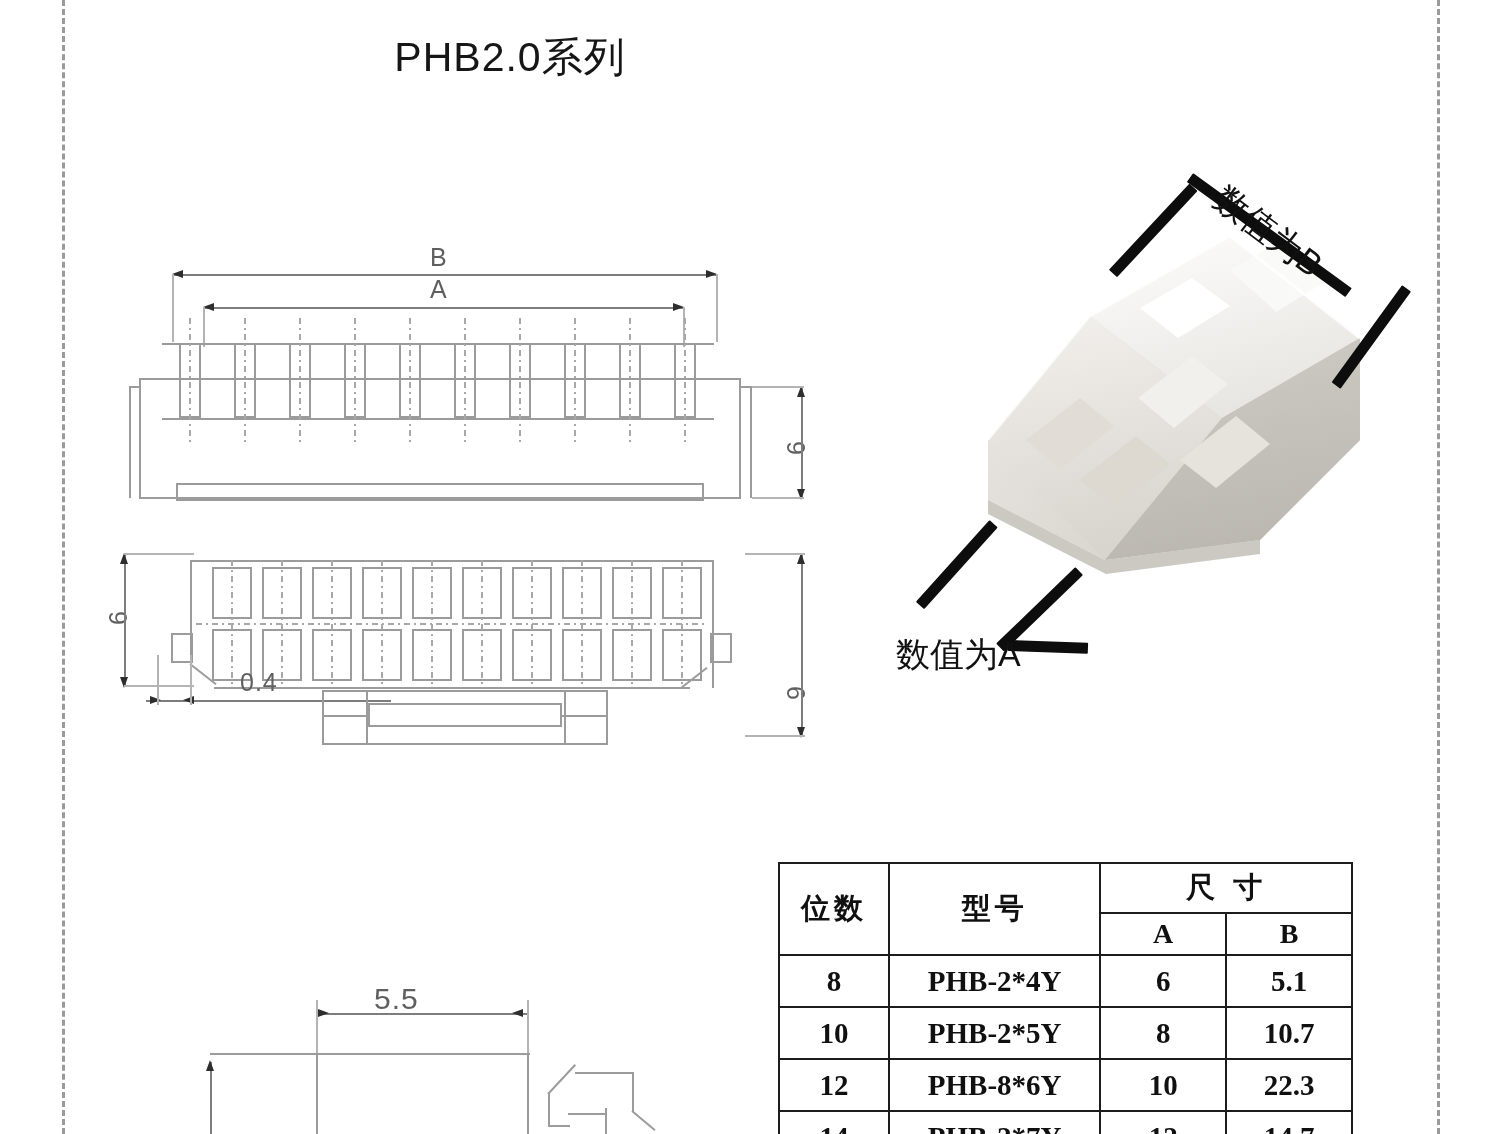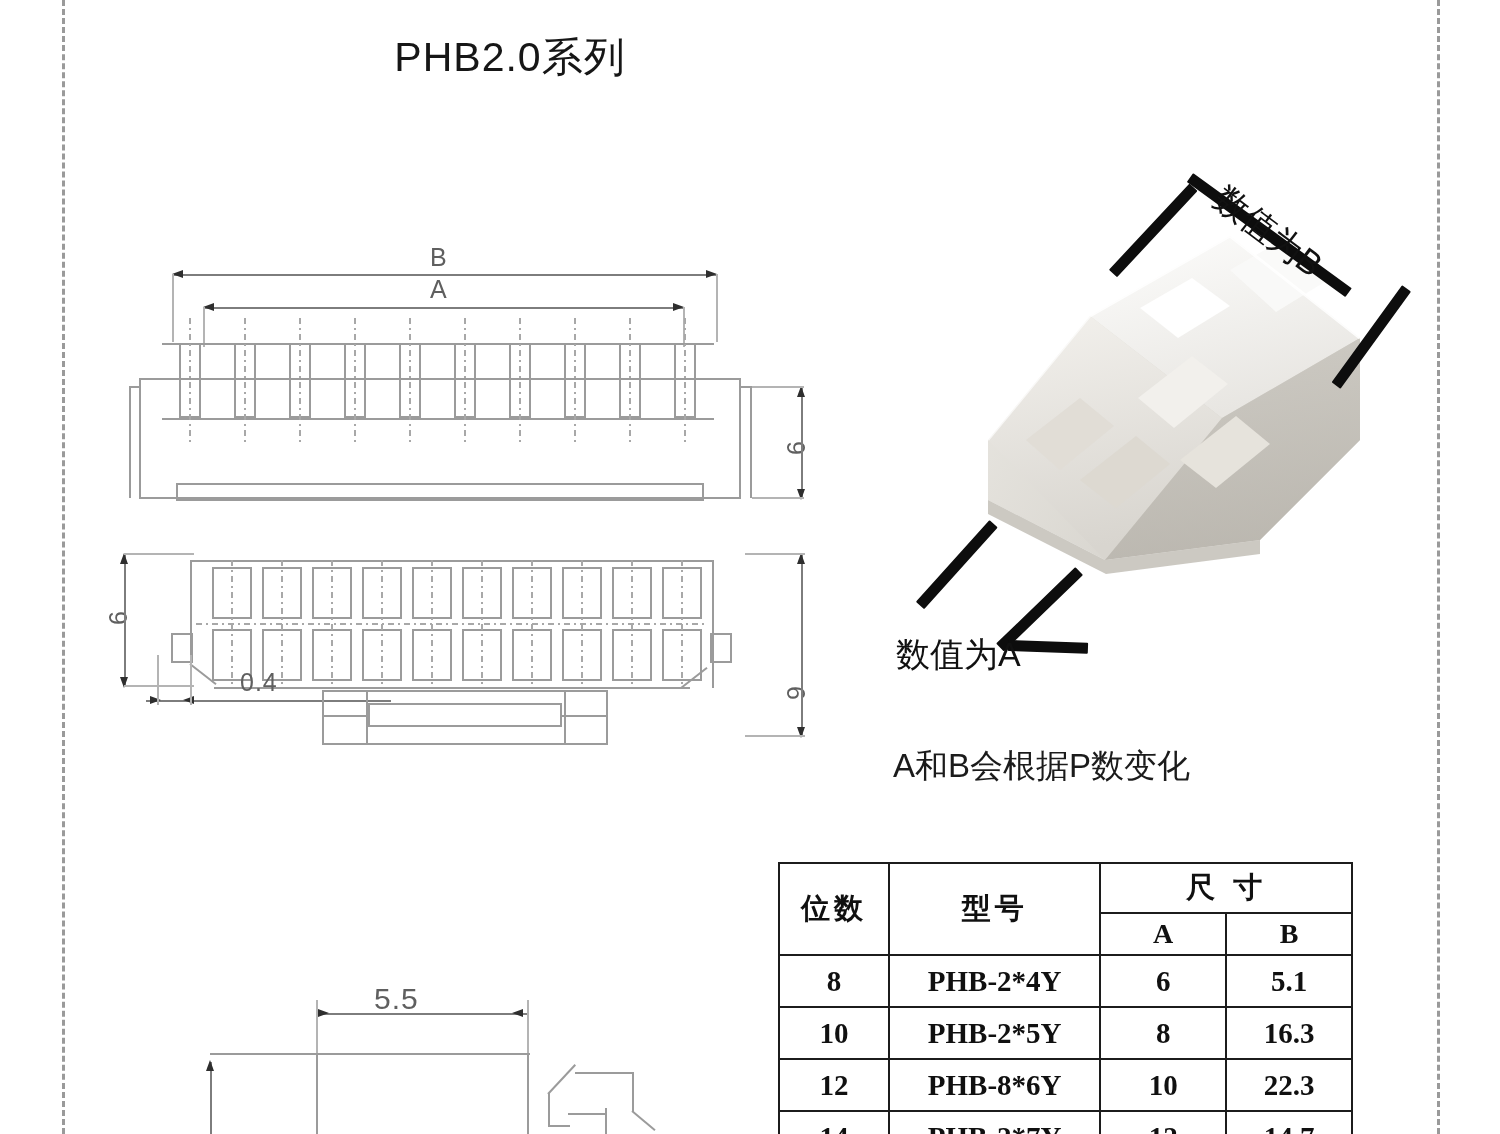--- a/index.html
+++ b/index.html
@@ -382,21 +382,20 @@
   <div class="callout" style="left:1190px; top:172px; width:196px; transform:rotate(36deg);"></div>
   <div class="callout" style="left:1336px; top:380px; width:120px; transform:rotate(-54deg);"></div>
   <div class="cnlabel" style="left:1232px; top:176px; transform:rotate(37deg); transform-origin:left top;">数值为B</div>
 
   <div class="callout" style="left:920px; top:600px; width:110px; transform:rotate(-48deg);"></div>
   <div class="callout" style="left:1000px; top:642px; width:110px; transform:rotate(-44deg);"></div>
   <div class="callout" style="left:1008px; top:640px; width:80px; transform:rotate(2deg);"></div>
   <div class="cnlabel" style="left:880px; top:632px;margin-left:16px;">数值为A</div>
 
   <div id="notes">
-    <div>A和B会根据P数变化</div>
   </div>
 
   <table id="dimtable">
     <thead>
       <tr class="hrow1">
         <th class="c-pos cn" rowspan="2">位数</th>
         <th class="c-mod cn" rowspan="2">型号</th>
         <th colspan="2" class="cn">尺  寸</th>
       </tr>
       <tr class="hrow2">
@@ -408,21 +407,21 @@
       <tr>
         <td>8</td>
         <td>PHB-2*4Y</td>
         <td>6</td>
         <td>5.1</td>
       </tr>
       <tr>
         <td>10</td>
         <td>PHB-2*5Y</td>
         <td>8</td>
-        <td>16.3</td>
+        <td>10.7</td>
       </tr>
       <tr>
         <td>12</td>
         <td>PHB-8*6Y</td>
         <td>10</td>
         <td>22.3</td>
       </tr>
       <tr>
         <td>14</td>
         <td>PHB-2*7Y</td>

